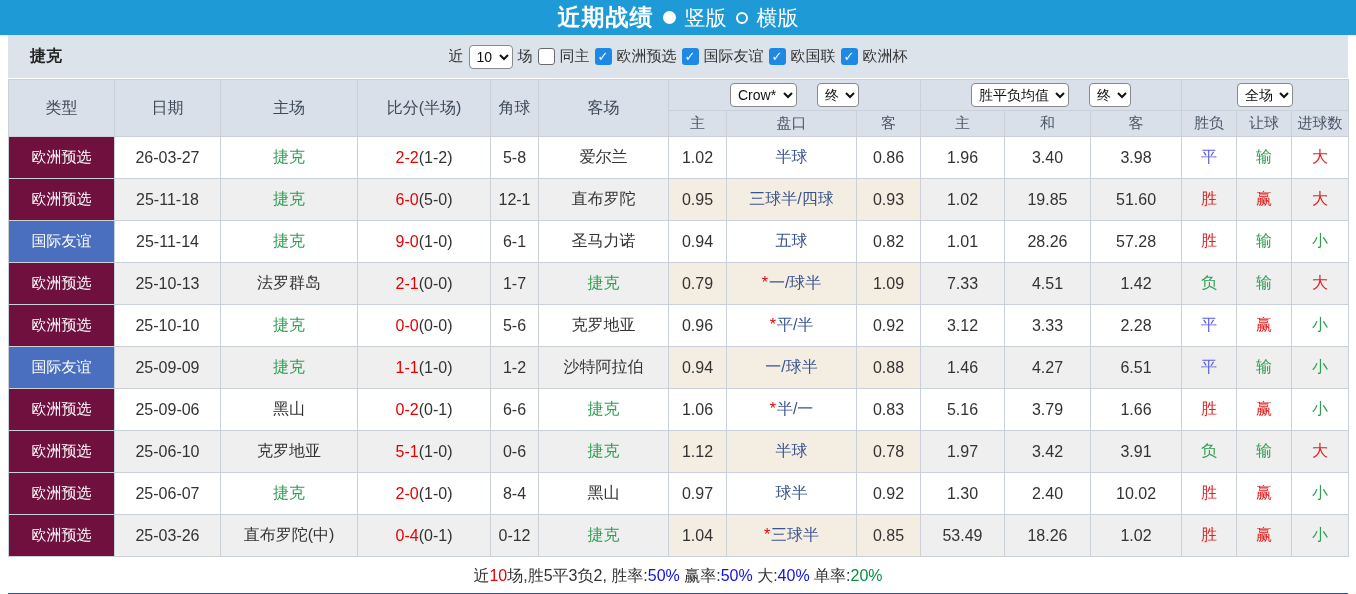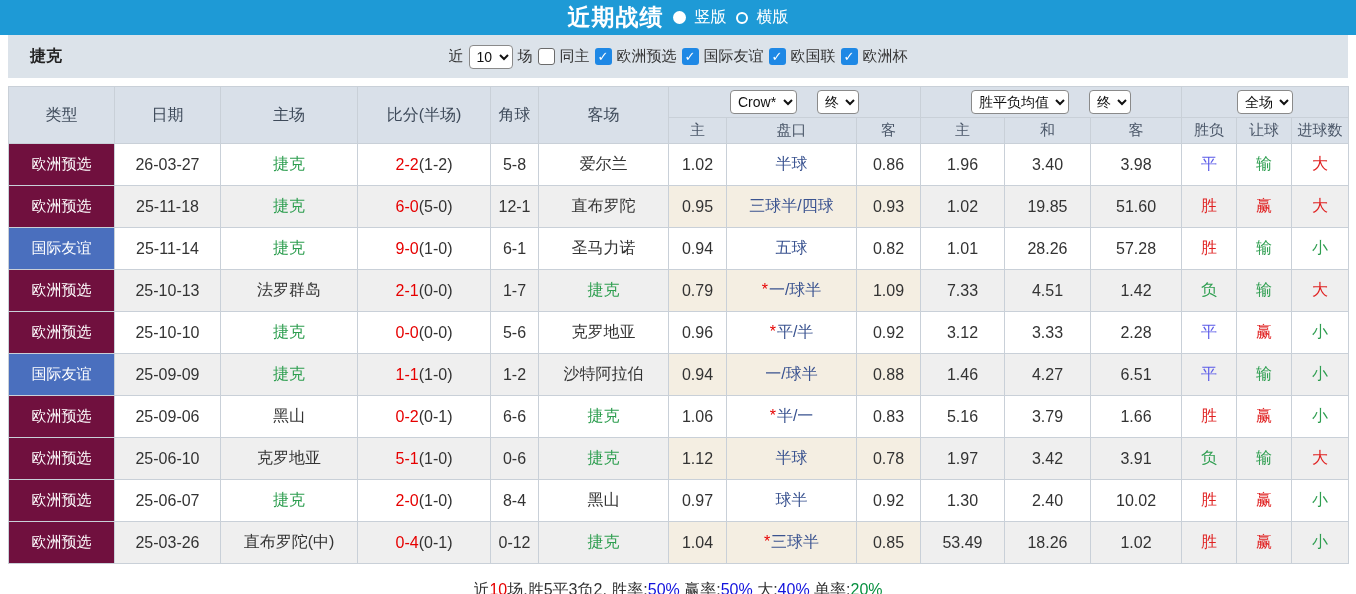--- a/index.html
+++ b/index.html
@@ -11,38 +11,38 @@
   }
   
   .topbar{
     height:35px; display:flex; align-items:center; justify-content:center;
     gap:9px; color:#fff;
   }
   .topbar .title{ font-weight:bold; font-size:23px; letter-spacing:1px; }
   .radio{ width:13px; height:13px; border-radius:50%; display:inline-block; cursor:pointer; }
   .radio.sel{ background:#fff; }
   .radio.unsel{ border:2.5px solid #fff; background:transparent; width:12px; height:12px;}
-  .radio-label{ font-size:16px; }
+  .radio-label{ font-size:21px; }
   
   .filterbar{
     margin:0 8px; height:43px; background:#DCE3EA;
     display:flex; align-items:center; position:relative;
   }
   .teamname{ position:absolute; left:22px; font-weight:bold; font-size:16px; color:#222; }
   .filters{ margin:0 auto; display:flex; align-items:center; gap:5px; font-size:15px; color:#333; }
   select{
     font-family:inherit; font-size:14px; padding:1px 3px; height:24px;
     border:1px solid #8a8a8a; border-radius:4px; background:#fff; color:#111; cursor:pointer;
   }
   .cb{ width:17px; height:17px; border-radius:3px; display:inline-flex;
        align-items:center; justify-content:center; cursor:pointer; }
   .cb.on{ background:#1E88E5; color:#fff; font-size:13px; font-weight:bold; }
   .cb.off{ background:#fff; border:1.5px solid #6b6b6b; }
   
-  table{ margin:8px 8px; border-collapse:collapse; table-layout:fixed; width:1340px;padding-left:8px; }
+  table{ margin:1px 8px; border-collapse:collapse; table-layout:fixed; width:1340px;padding-left:8px; }
   th,td{ border:1px solid #C9D0D8; text-align:center; overflow:hidden; white-space:nowrap; }
   thead th{ background:#D9E0E9; color:#3E4A5A; font-weight:normal; font-size:16px; }
   thead tr.h1 th{ height:31px; }
   thead tr.h2 th{ height:26px; font-size:15px; color:#4a5668; }
   .hgroup{ display:flex; align-items:center; justify-content:center; gap:20px; }
   tbody td{ height:42px; font-size:16px; }
   tbody tr.odd td{ background:#fff; }
   tbody tr.even td{ background:#EFEFEF; }
   tbody td.bg-cream{ background:#FAF5EB; }
   tbody tr.even td.bg-cream{ background:#F4EEE2; }

